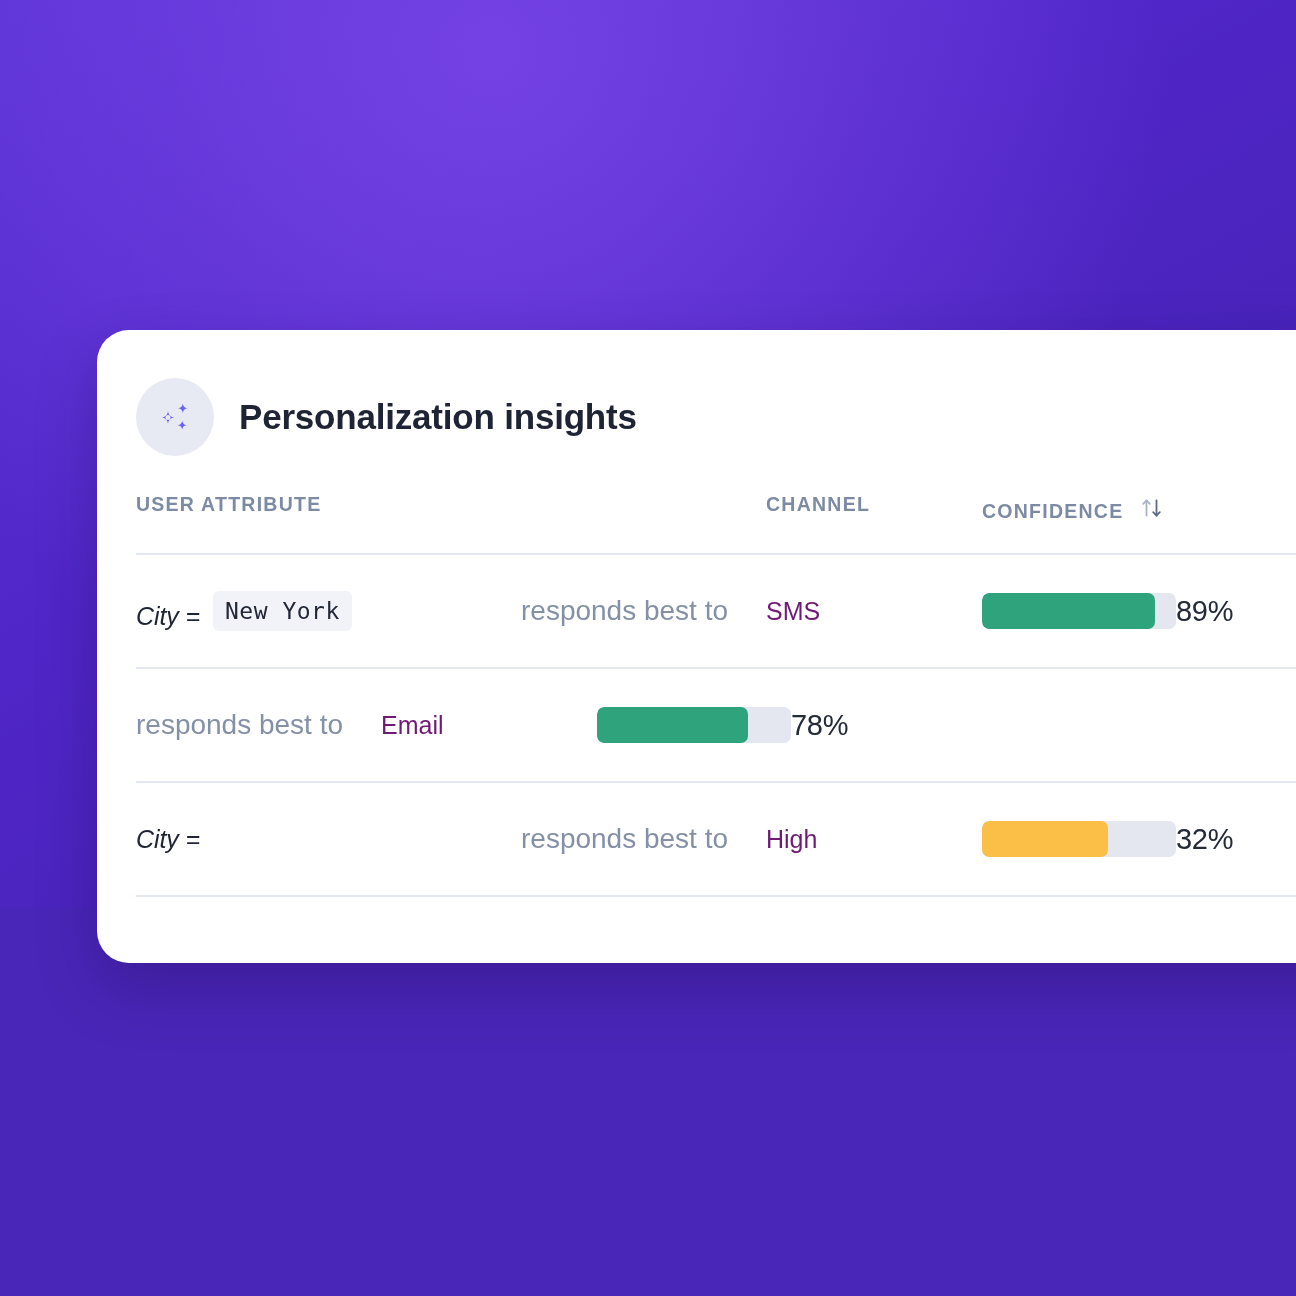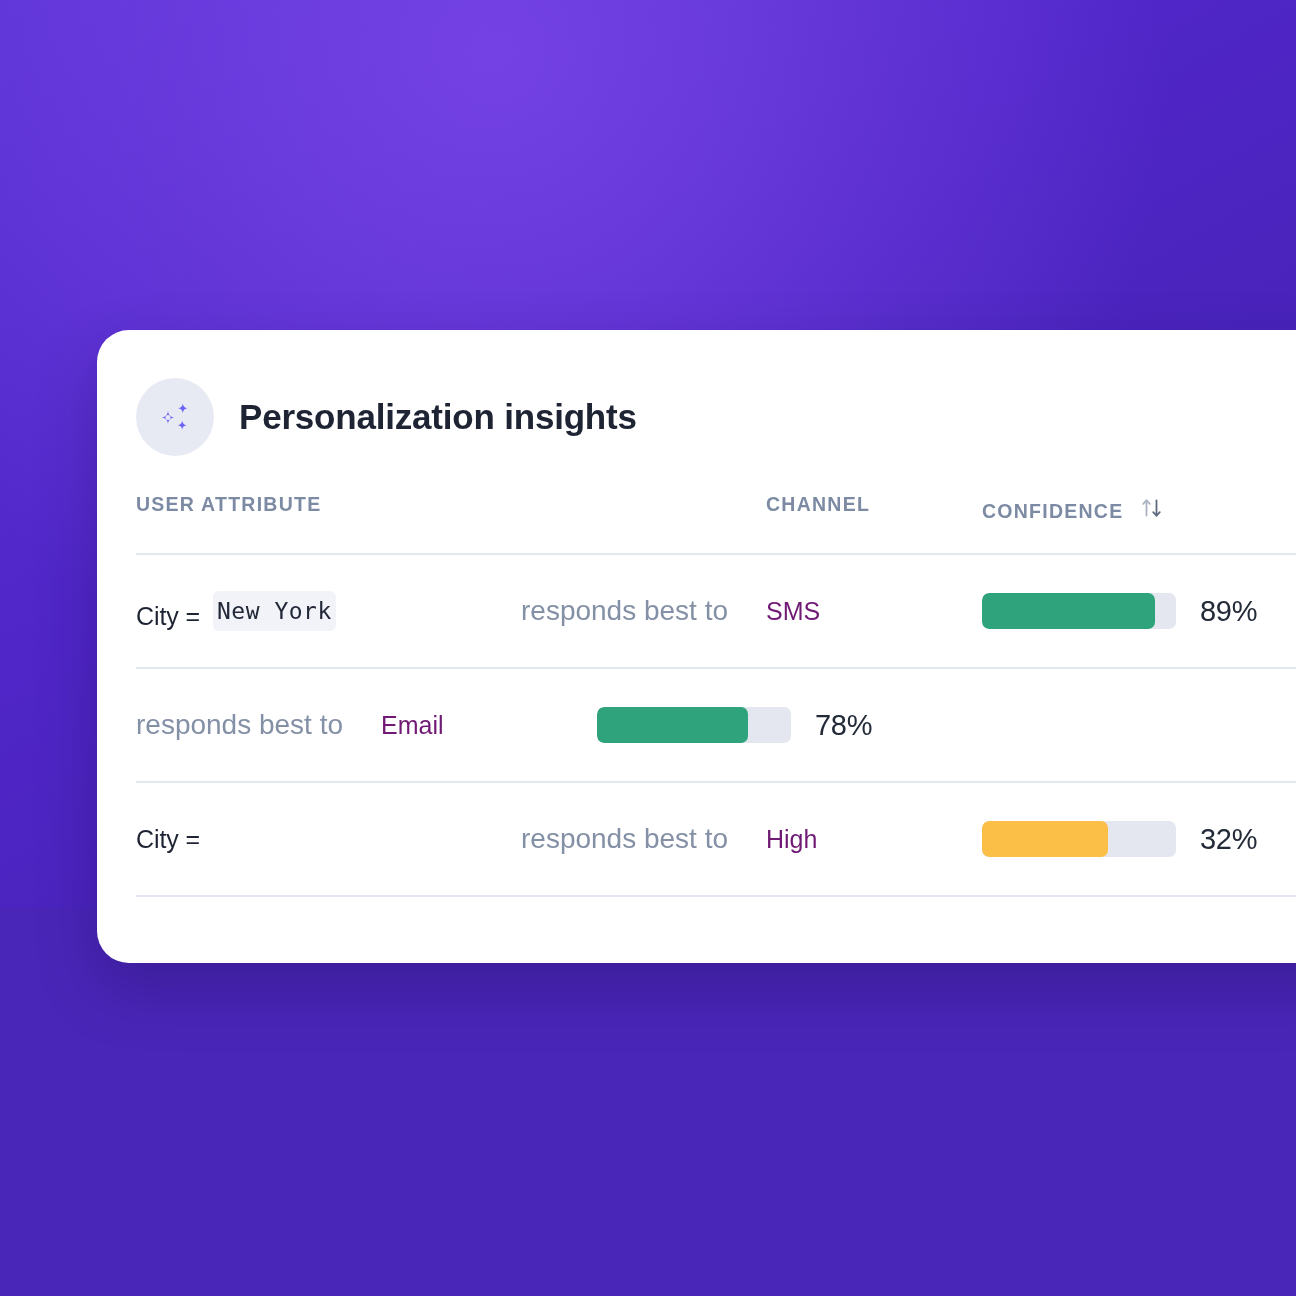--- a/index.html
+++ b/index.html
@@ -109,25 +109,26 @@
     align-items: flex-end;
     gap: 16px;
   }
   .sort-icon { display: block; }
 
   .attr-key {
     font-size: 25px;
     color: #1e2433;
     white-space: nowrap;
     letter-spacing: -0.1px;
+    font-style: italic;
   }
   .chip {
     display: inline-block;
     margin-left: 13px;
-    padding: 8px 4px;
+    padding: 8px 12px;
     background: #f1f3f8;
     border-radius: 6px;
     font-family: "DejaVu Sans Mono", monospace;
     font-size: 23px;
     color: #222838;
     letter-spacing: 0.5px;
     white-space: nowrap;
     line-height: 1.08;
   }
   .phrase {
@@ -151,21 +152,20 @@
     flex: 0 0 auto;
   }
   .bar-fill {
     position: absolute;
     left: 0;
     top: 0;
     bottom: 0;
     border-radius: 7px;
   }
   .pct {
-    margin-left: 24px;
     font-size: 29px;
     color: #232a38;
     white-space: nowrap;
     letter-spacing: -0.3px;
   }
 </style>
 </head>
 <body>
 
 <div id="stage">

